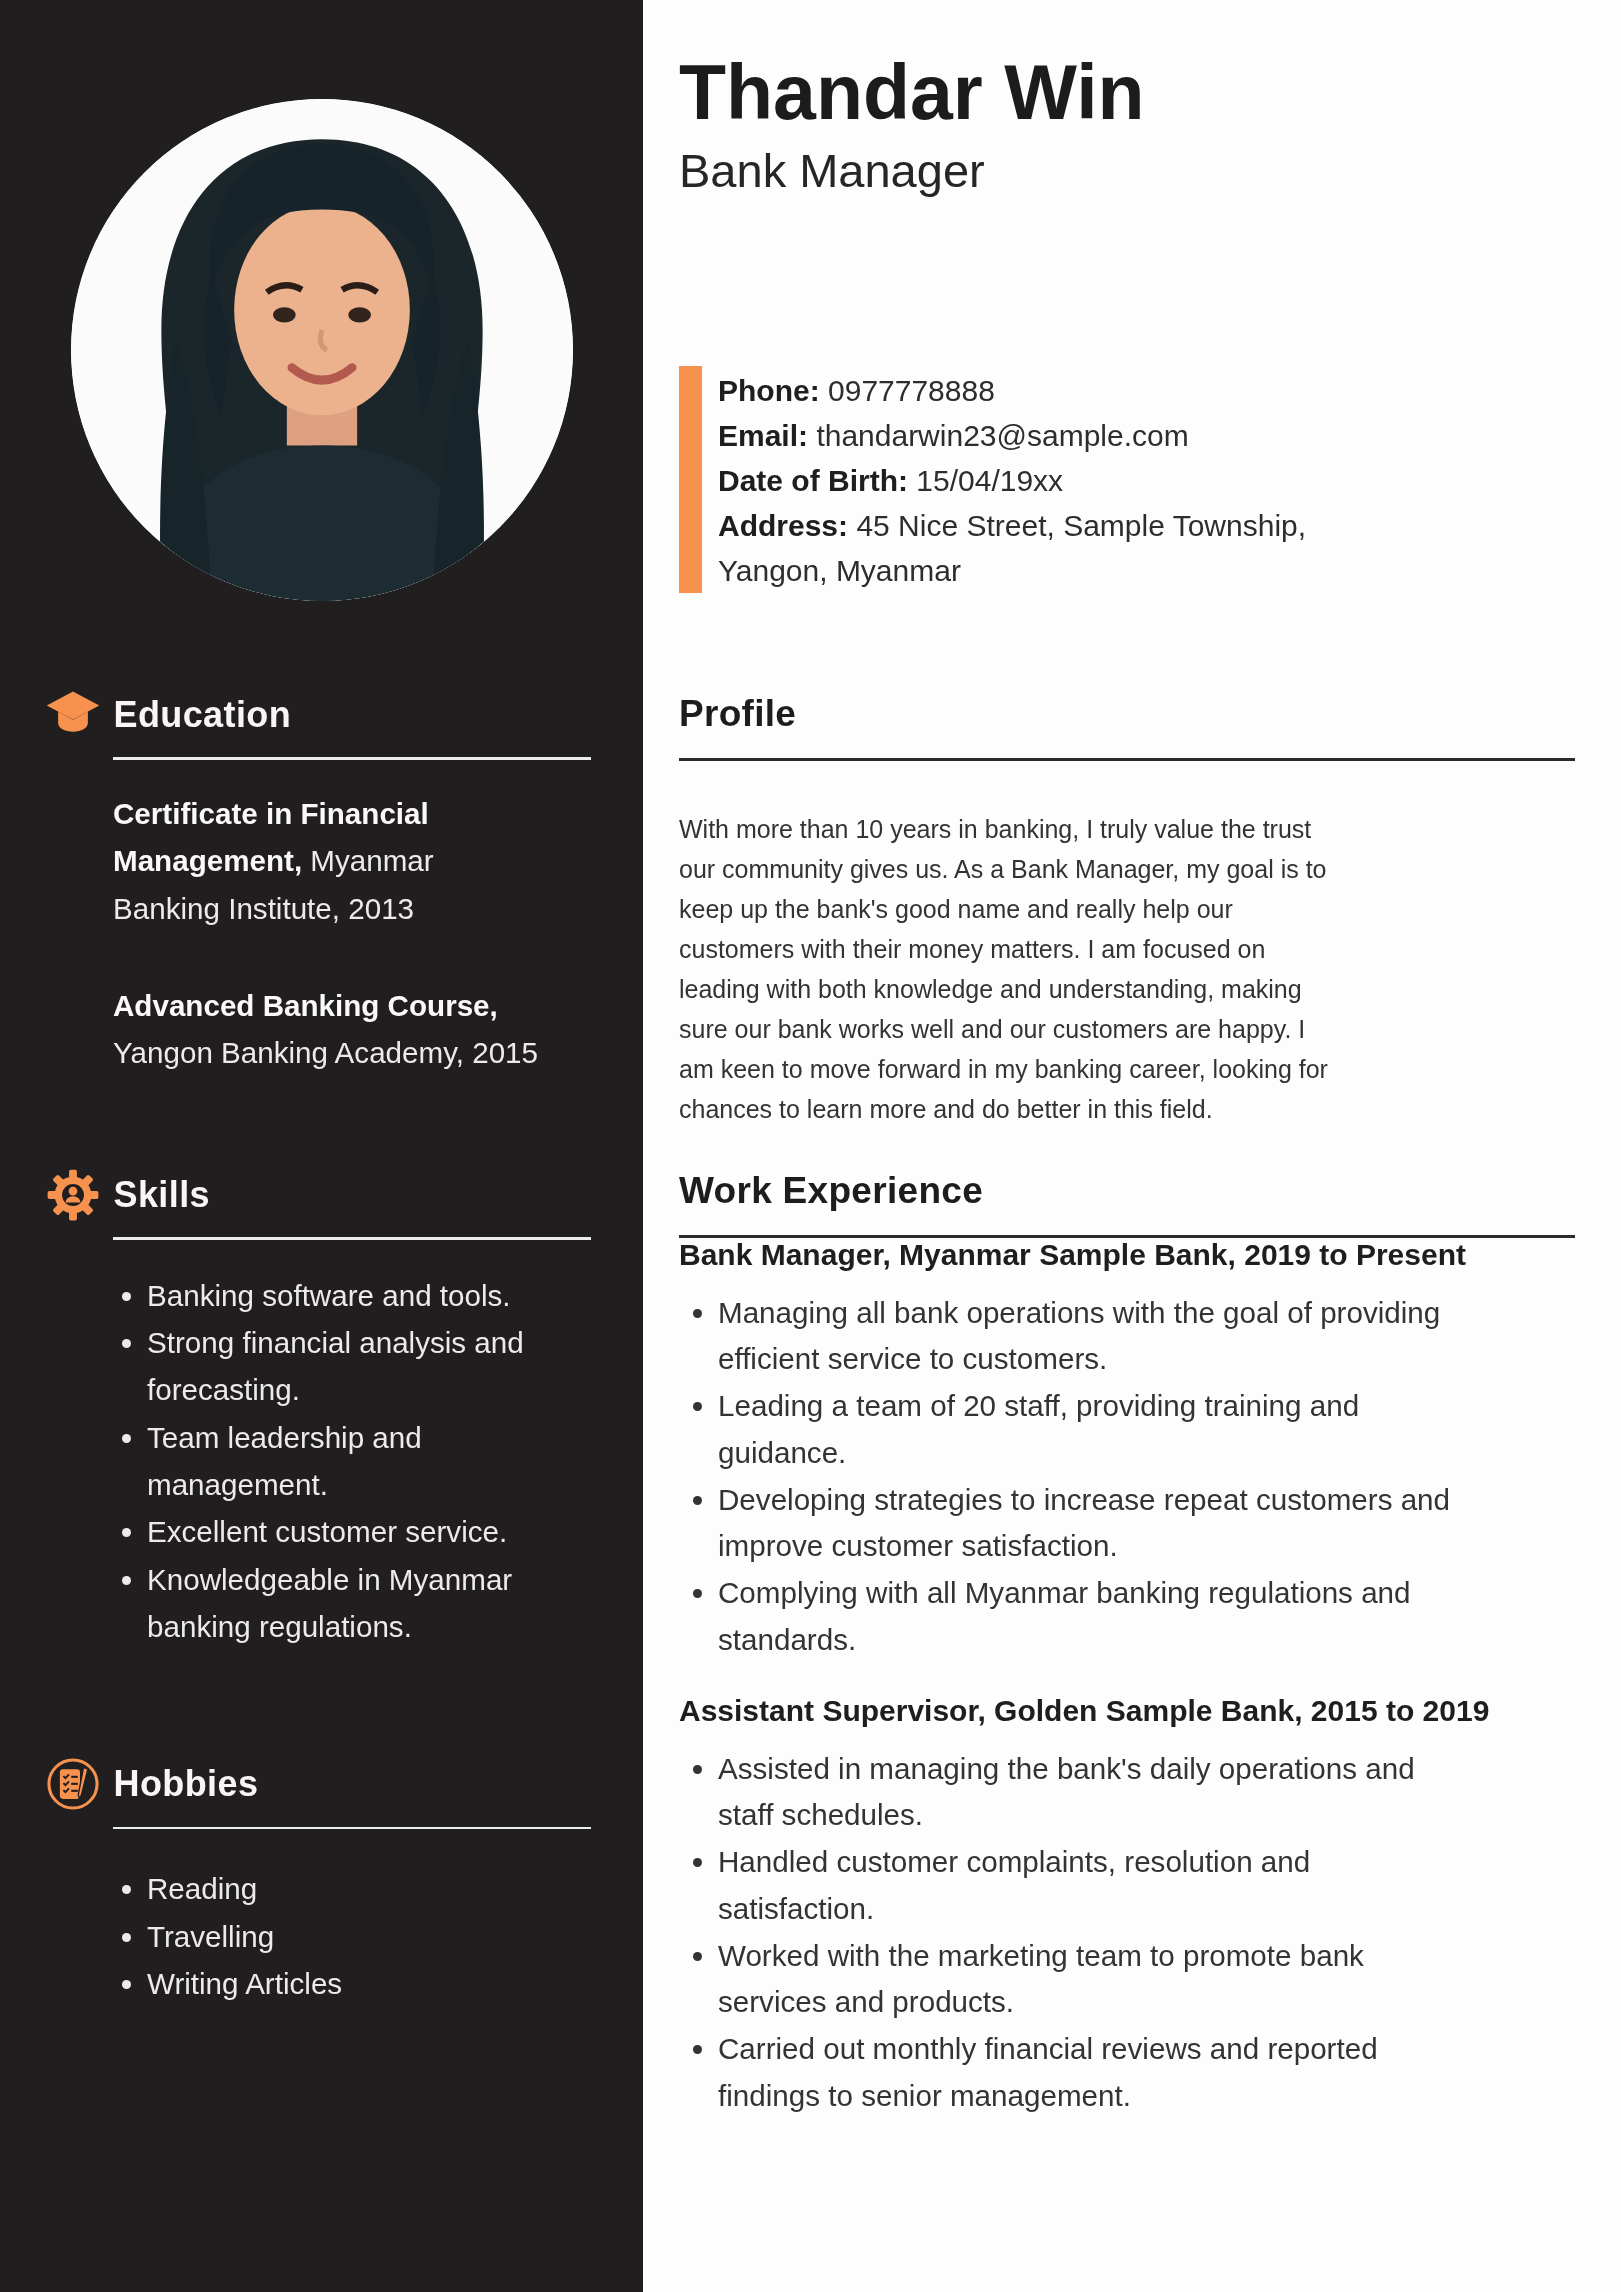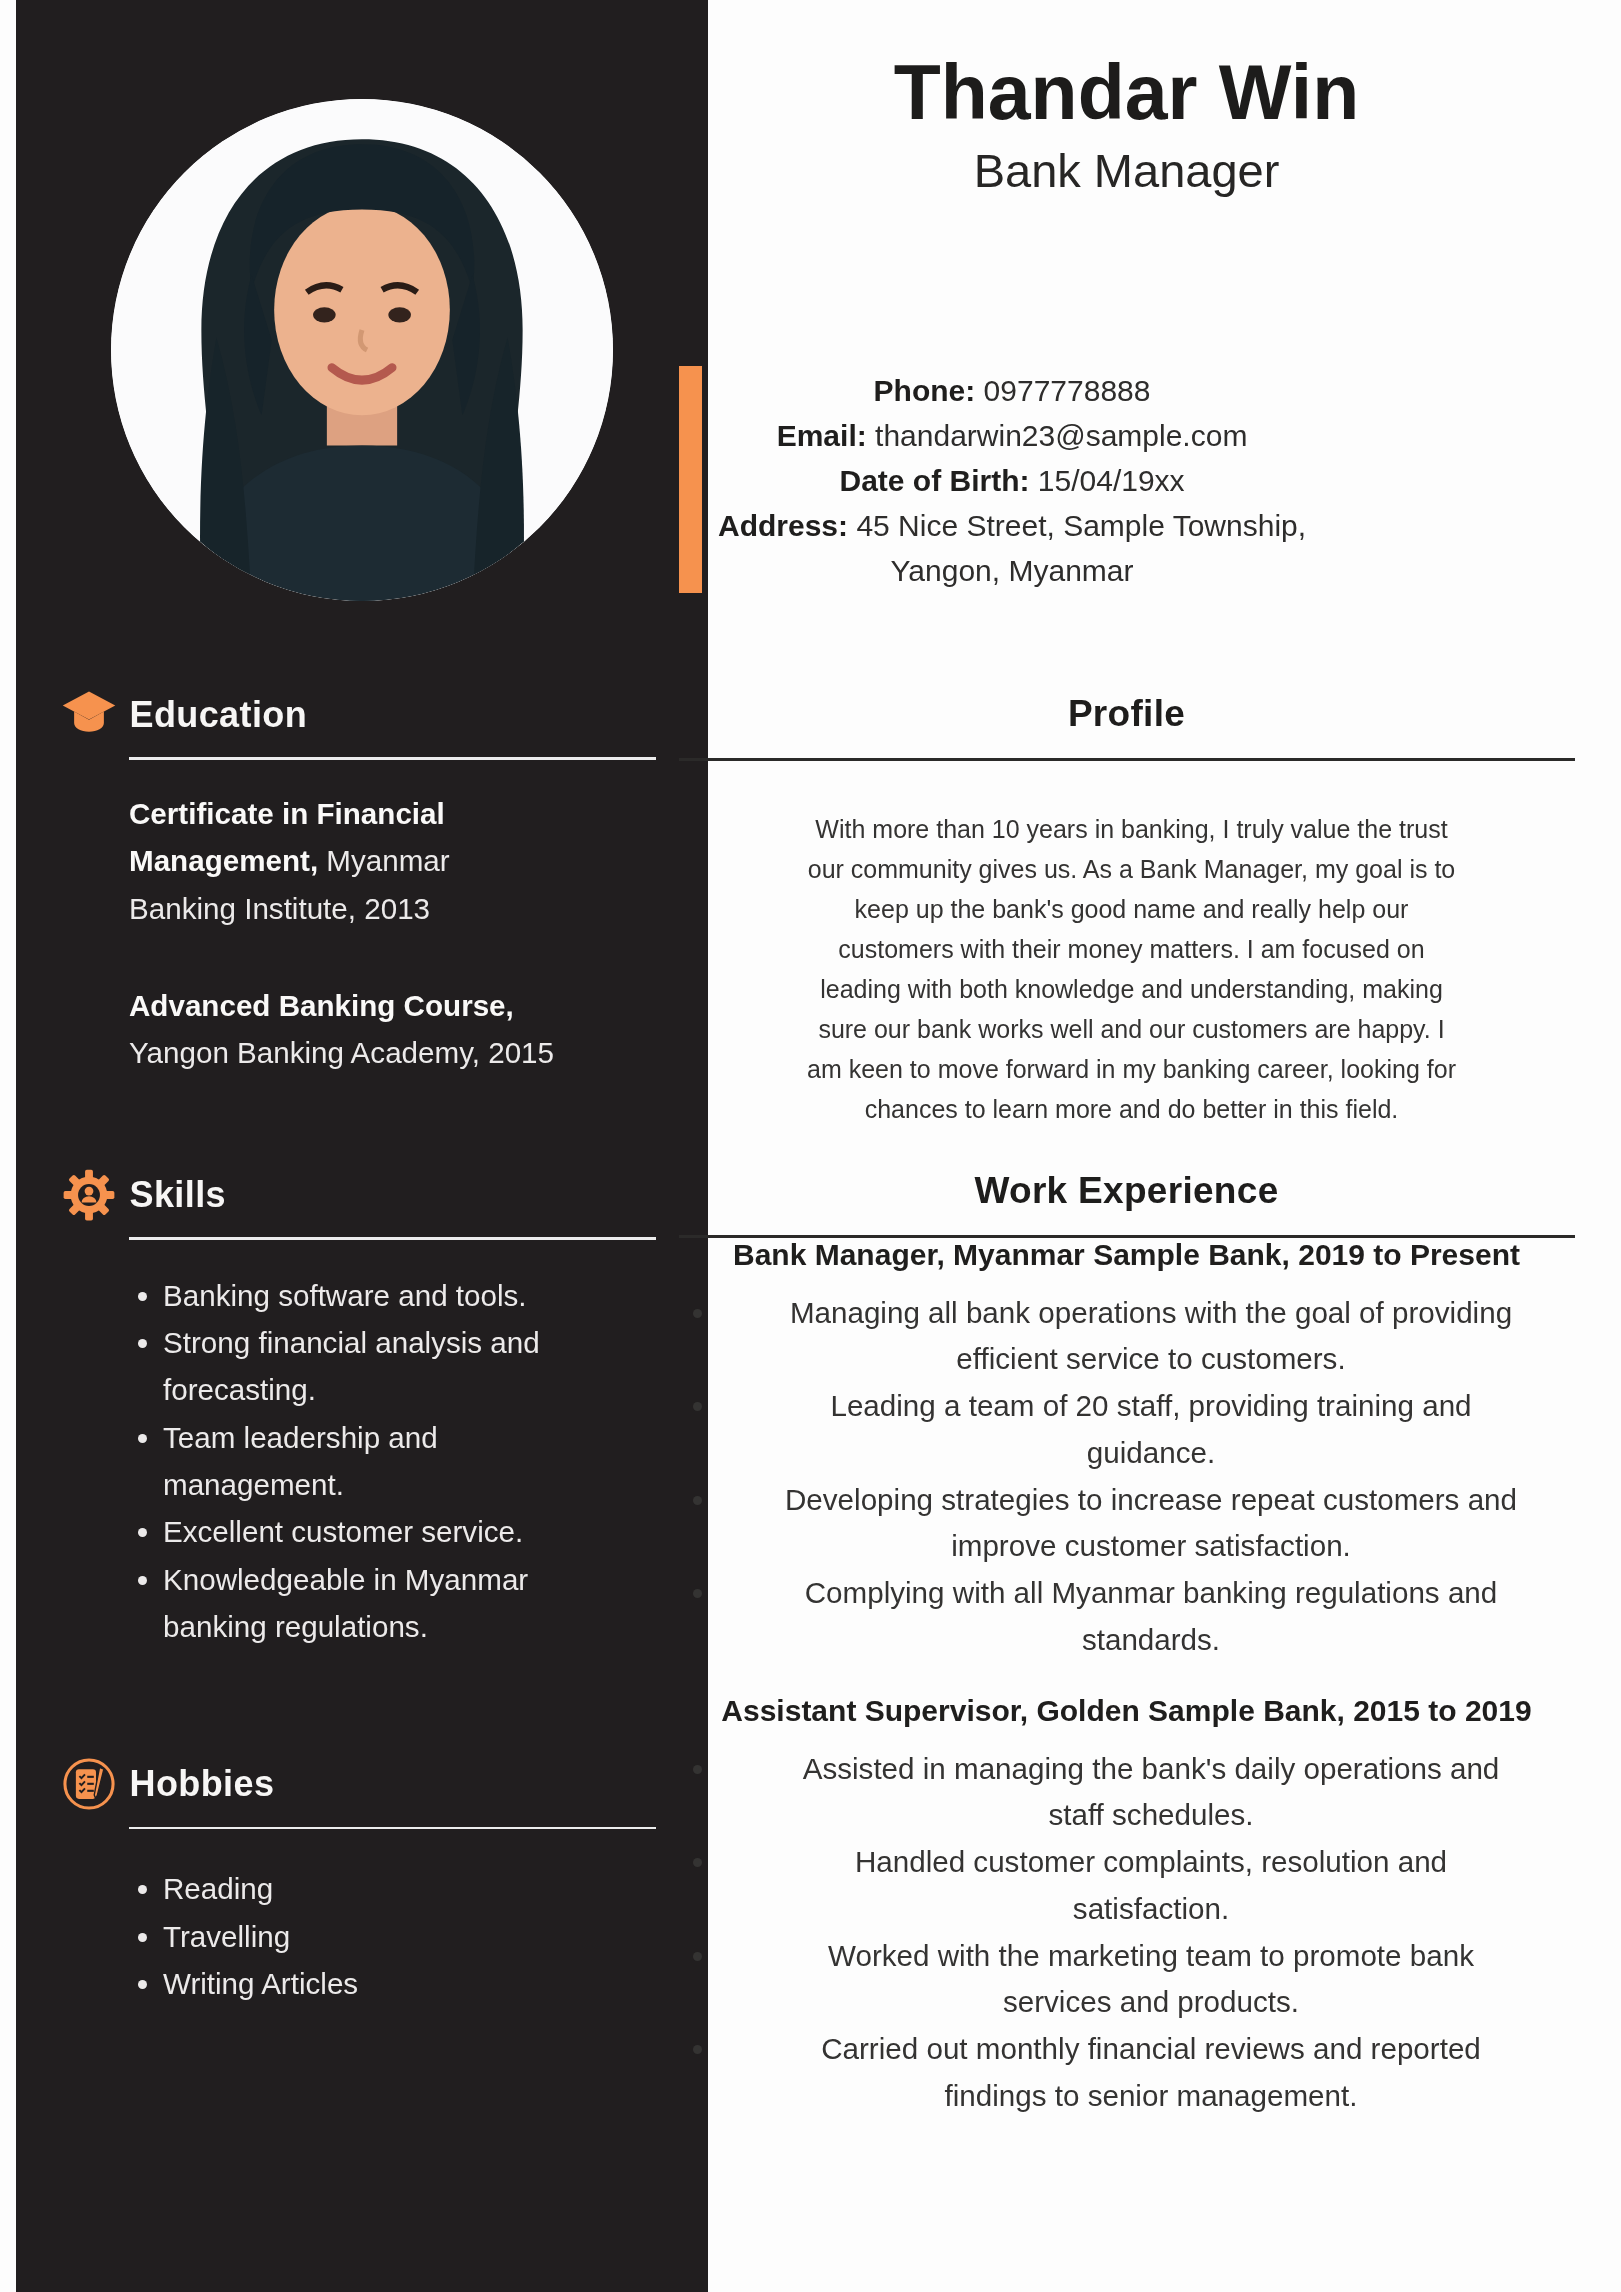--- a/index.html
+++ b/index.html
@@ -7,21 +7,21 @@
     --side-bg:#211E1F;
     --main-bg:#FDFDFD;
     --side-text:#ECEAEA;
     --main-text:#343332;
   }
   *{margin:0;padding:0;box-sizing:border-box;}
   body{background:#888;font-family:"Liberation Sans","DejaVu Sans",sans-serif;}
   .page{position:relative;width:1621px;height:2293px;background:var(--main-bg);overflow:hidden;}
 
   
-  .sidebar{position:absolute;left:16px;top:0;width:692px;height:2293px;background:var(--side-bg);color:var(--side-text);}
+  .sidebar{position:absolute;left:0;top:0;width:643px;height:2293px;background:var(--side-bg);color:var(--side-text);}
   .photo-wrap{width:502px;height:502px;margin:99px auto 0;border-radius:50%;overflow:hidden;background:#fbfbfc;}
   .photo-wrap svg{display:block;width:100%;height:100%;}
 
   .side-section{padding:0 52px 0 45px;}
   .side-head{display:flex;align-items:center;gap:12.5px;}
   .side-head .icon{width:56px;height:56px;flex:0 0 56px;}
   .side-head .icon svg{display:block;width:100%;height:100%;}
   .side-title{font-size:36px;font-weight:bold;color:#F7F6F5;letter-spacing:0.4px;}
   .side-rule{height:2.7px;background:#ECECEC;margin:14.3px 0 0 68px;}
 
@@ -32,21 +32,21 @@
 
   .side-list{margin:32px 0 0 68px;list-style:disc;padding-left:34px;}
   .side-list li{font-size:29.6px;line-height:1.6;white-space:pre-line;color:var(--side-text);}
 
   .sec-education{margin-top:86px;}
   .sec-skills{margin-top:90px;}
   .sec-hobbies{margin-top:106px;}
   .sec-hobbies .side-list{margin-top:36px;}
 
   
-  .main{position:absolute;left:643px;top:0;width:978px;height:2293px;padding:0 47px 0 36px;color:var(--main-text);text-align:center;}
+  .main{position:absolute;left:643px;top:0;width:978px;height:2293px;padding:0 47px 0 36px;color:var(--main-text);}
   .name{margin-top:56px;font-size:77px;line-height:.95;font-weight:bold;color:#1D1C1B;}
   .job-title{margin-top:14.3px;font-size:47px;font-weight:400;color:#272625;}
 
   .contact{display:flex;margin-top:168px;}
   .contact-bar{width:23px;background:var(--accent);margin-right:16px;flex:0 0 23px;}
   .contact-lines{padding-top:1.8px;}
   .contact-lines p{font-size:30px;line-height:1.5;white-space:pre-line;color:#2E2D2C;}
   .contact-lines strong{color:#1F1E1D;}
 
   .main-section-title{font-size:37px;font-weight:bold;color:#1E1D1C;letter-spacing:0.3px;}

